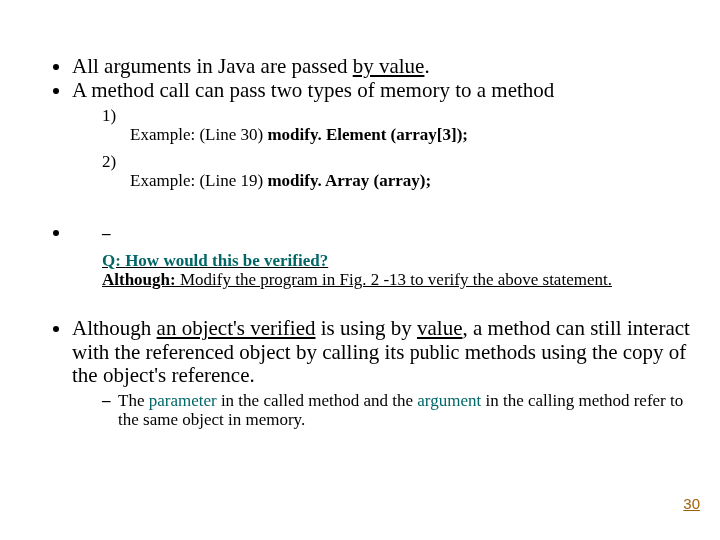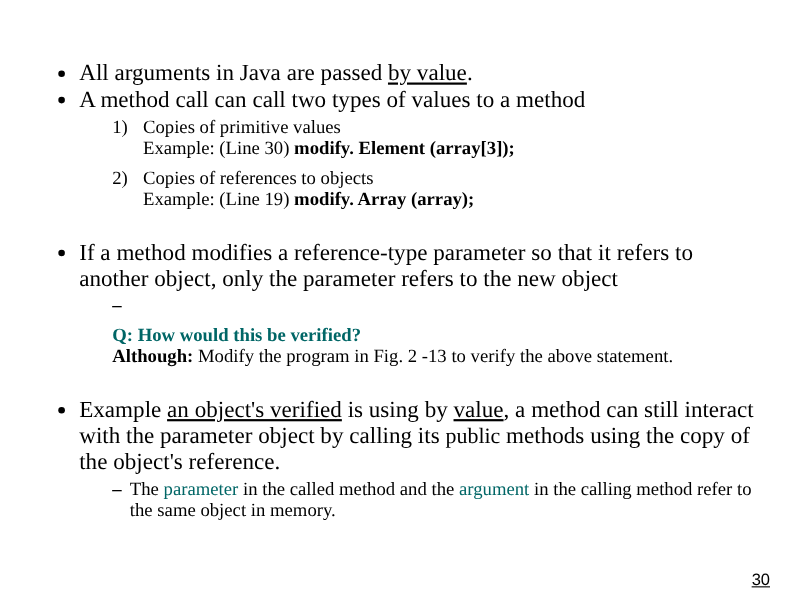--- a/index.html
+++ b/index.html
@@ -63,86 +63,86 @@
   .mono {
     font-family: Liberation Serif, serif;
     font-size: 0.95em;
   }
   .q-block {
     padding-left: 30px;
     font-size: 17px;
     line-height: 1.12;
     margin-top: 2px;
     margin-bottom: 10px;
+    text-decoration: underline;
   }
   .spacer { height: 18px; }
   .page-num {
     position: absolute;
     right: 20px;
-    bottom: 4px;
+    bottom: 28px;
     font-size: 15px;
-    color: #000000;
+    color: #a16207;
     font-family: Arial, sans-serif;
     text-decoration: underline;
   }
 </style>
 </head>
 <body>
 
 <div class="slide">
 
   <ul class="level1">
 
     <li>
       <span>All arguments in Java are passed </span><span class="underline">by value</span><span>.</span>
     </li>
 
     <li>
-      <span>A method call can call two types of values to a method</span>
+      <span>A method call can pass two types of memory to a method</span>
       <ol class="level2">
         <li>
           <span class="num">1)</span>
           <span>
-            <span>Copies of primitive values</span><br>
+            <br>
             <span>Example: (Line 30) </span><span class="bold">modify. Element (array[3]);</span>
           </span>
         </li>
         <li>
           <span class="num">2)</span>
           <span>
-            <span>Copies of references to objects</span><br>
+            <br>
             <span>Example: (Line 19) </span><span class="bold">modify. Array (array);</span>
           </span>
         </li>
       </ol>
     </li>
   </ul>
 
   <div class="spacer"></div>
 
   <ul class="level1">
     <li>
-      <span>If a method modifies a reference-type parameter so that it refers to another object, only the parameter refers to the new object</span>
       <ul class="dash">
         <li>
           <span class="dash-mark">–</span>
         </li>
       </ul>
       <div class="q-block">
         <span class="bold teal">Q: </span><span class="bold teal">How would this be verified?</span><br>
         <span class="bold">Although: </span><span>Modify the program in Fig. 2 -13 to verify the above statement.</span>
       </div>
     </li>
   </ul>
 
   <div class="spacer"></div>
 
   <ul class="level1">
     <li>
-      <span>Example </span><span class="underline">an object's verified</span><span> is using by </span><span class="underline">value</span><span>, a method can still interact with the parameter object by calling its </span><span class="mono">public</span><span> methods using the copy of the object's reference.</span>
+      <span>Although </span><span class="underline">an object's verified</span><span> is using by </span><span class="underline">value</span><span>, a method can still interact with the referenced object by calling its </span><span class="mono">public</span><span> methods using the copy of the object's reference.</span>
       <ul class="dash">
         <li>
           <span class="dash-mark">–</span>
           <span>
             <span>The </span><span class="teal">parameter</span><span> in the called method and the </span><span class="teal">argument</span><span> in the calling method refer to the same object in memory.</span>
           </span>
         </li>
       </ul>
     </li>
   </ul>

